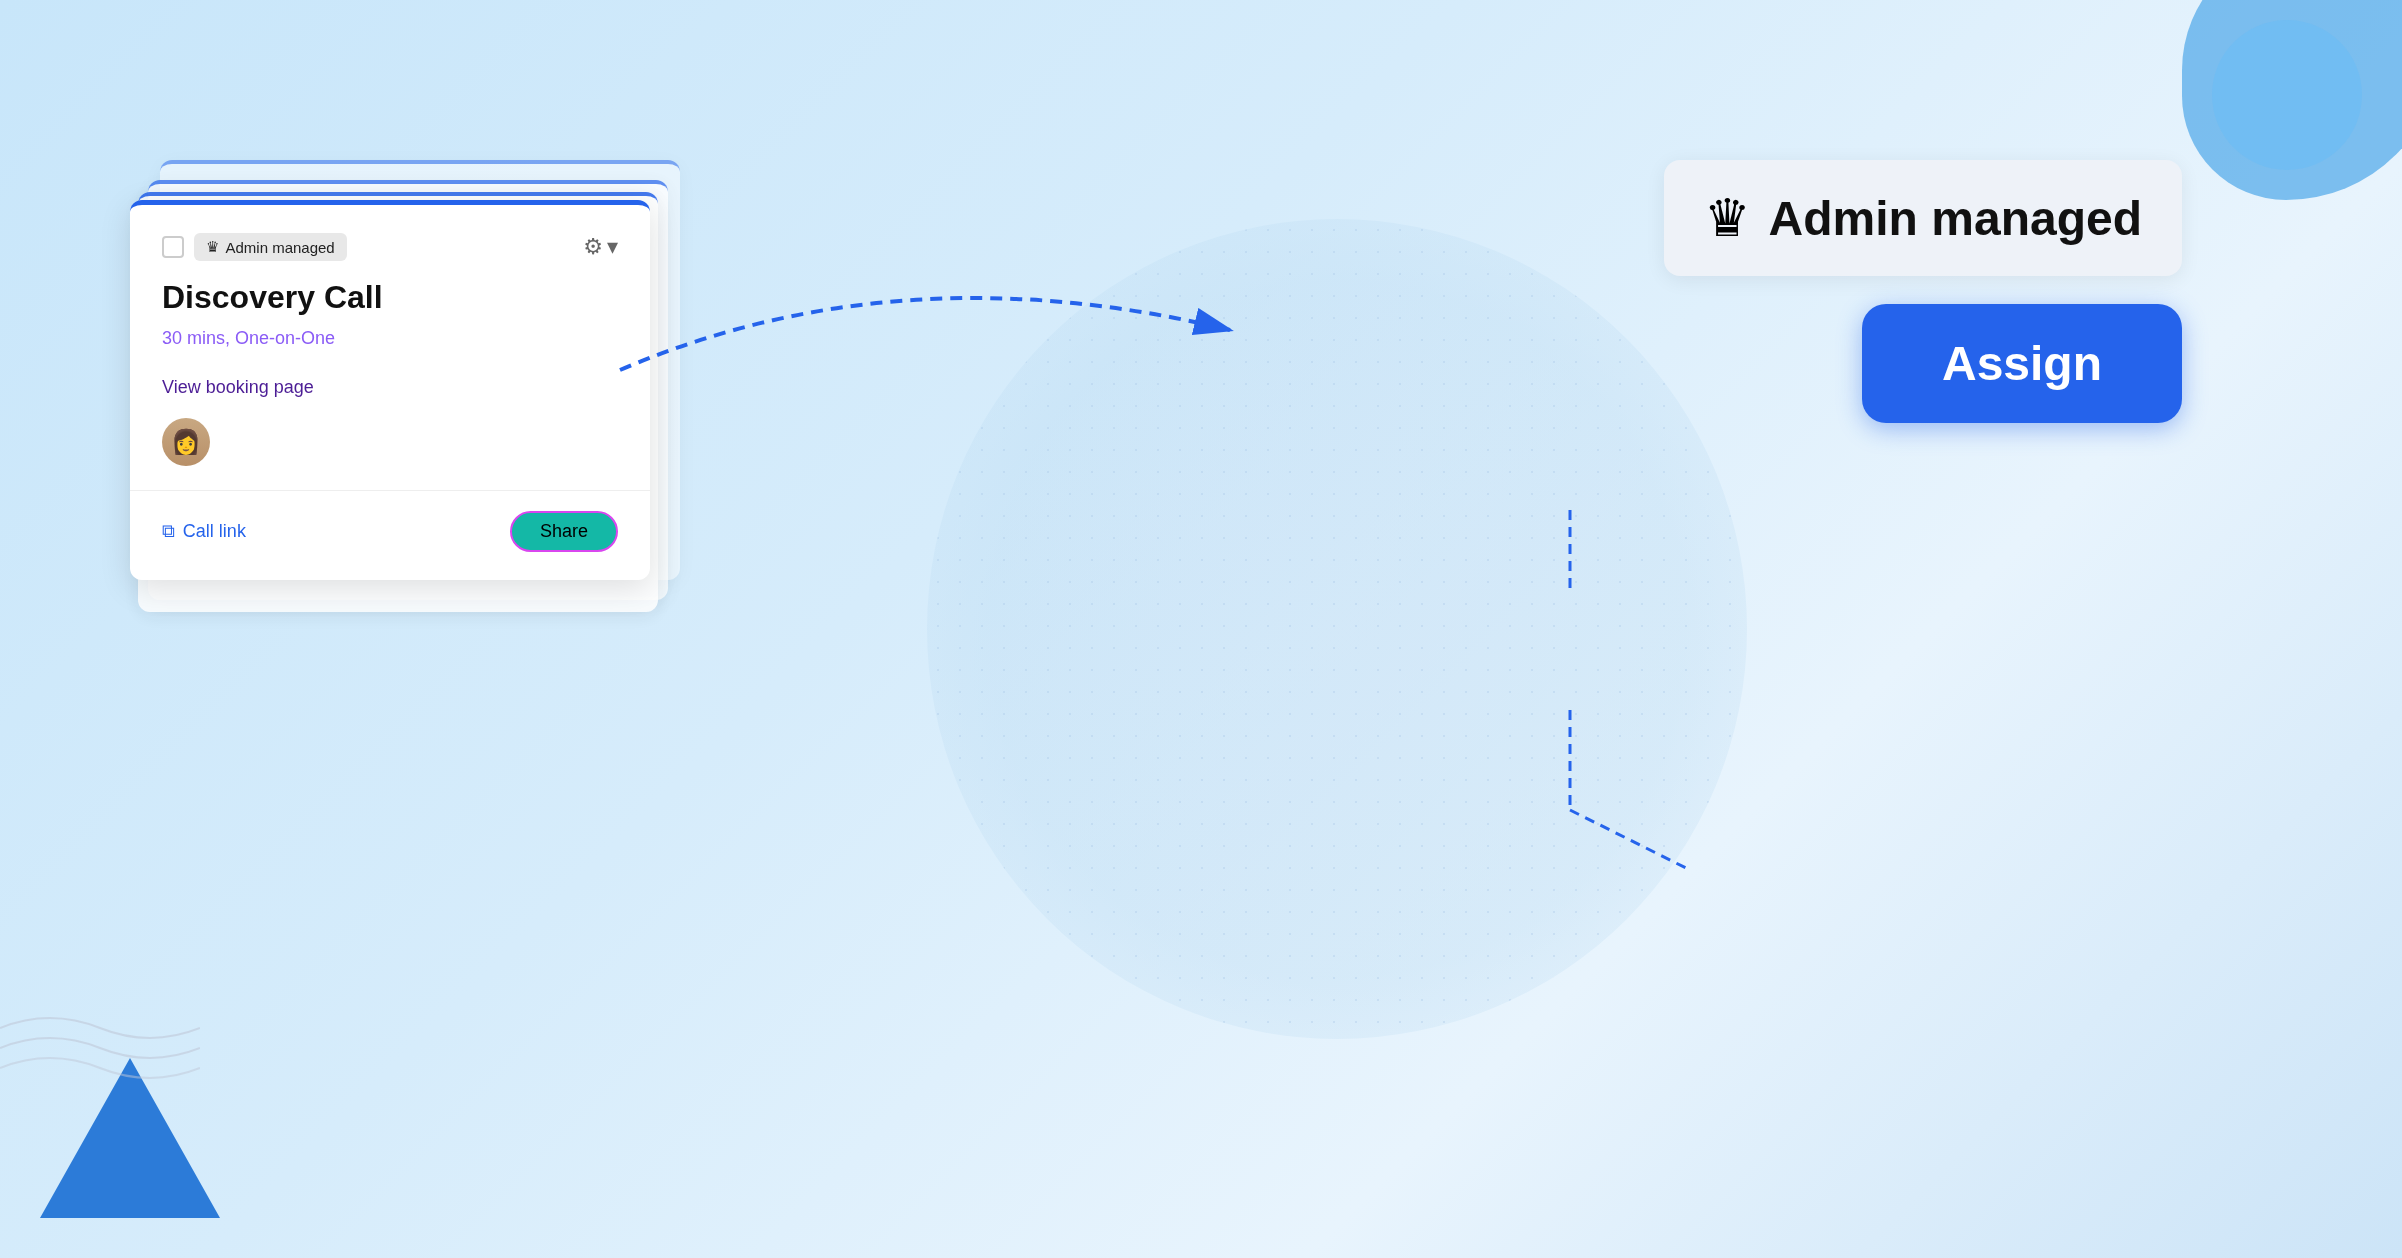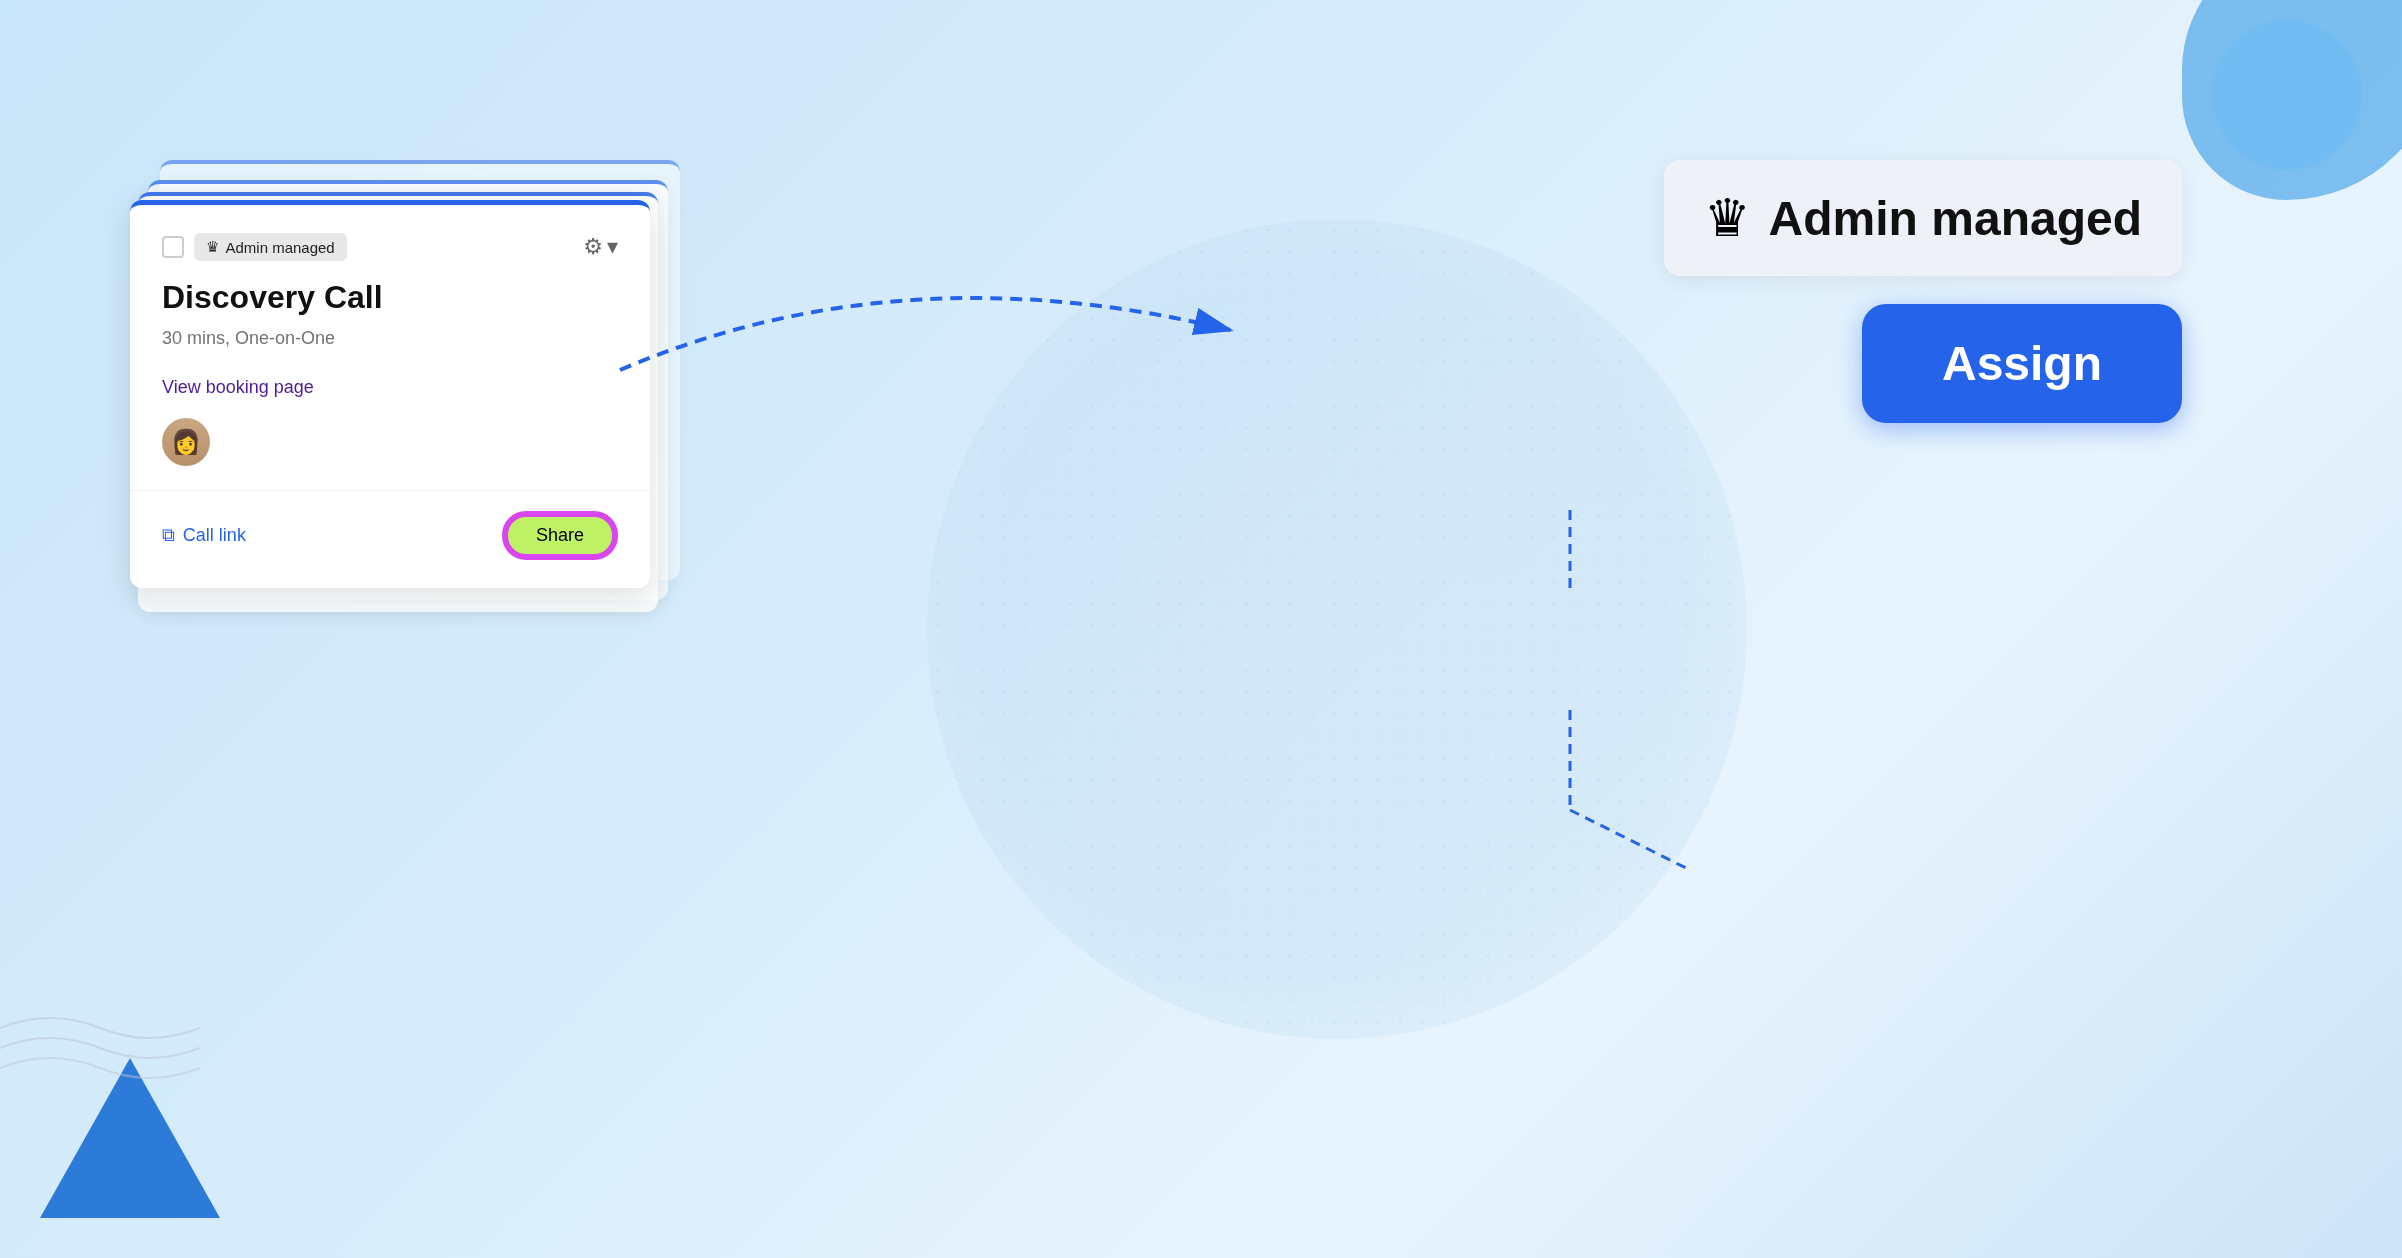--- a/index.html
+++ b/index.html
@@ -197,21 +197,21 @@
 
     .card-title {
       font-size: 32px;
       font-weight: 700;
       color: #111;
       margin-bottom: 12px;
     }
 
     .card-subtitle {
       font-size: 18px;
-      color: #737373;
+      color: #8b5cf6;
       margin-bottom: 28px;
     }
 
     .view-link {
       color: #4c1d95;
       font-size: 18px;
       text-decoration: none;
       cursor: pointer;
       display: inline-block;
       margin-bottom: 20px;
@@ -264,25 +264,25 @@
       align-items: center;
       gap: 8px;
       color: #2563eb;
       font-size: 18px;
       cursor: pointer;
       background: none;
       border: none;
     }
 
     .share-btn {
-      border: 6px solid #d946ef;
+      border: 2px solid #d946ef;
       border-radius: 24px;
       padding: 8px 28px;
       font-size: 18px;
-      background: #bef264;
+      background: #14b8a6;
       cursor: pointer;
       font-weight: 500;
     }
 
     
     .callouts {
       position: absolute;
       right: 220px;
       top: 160px;
       display: flex;

